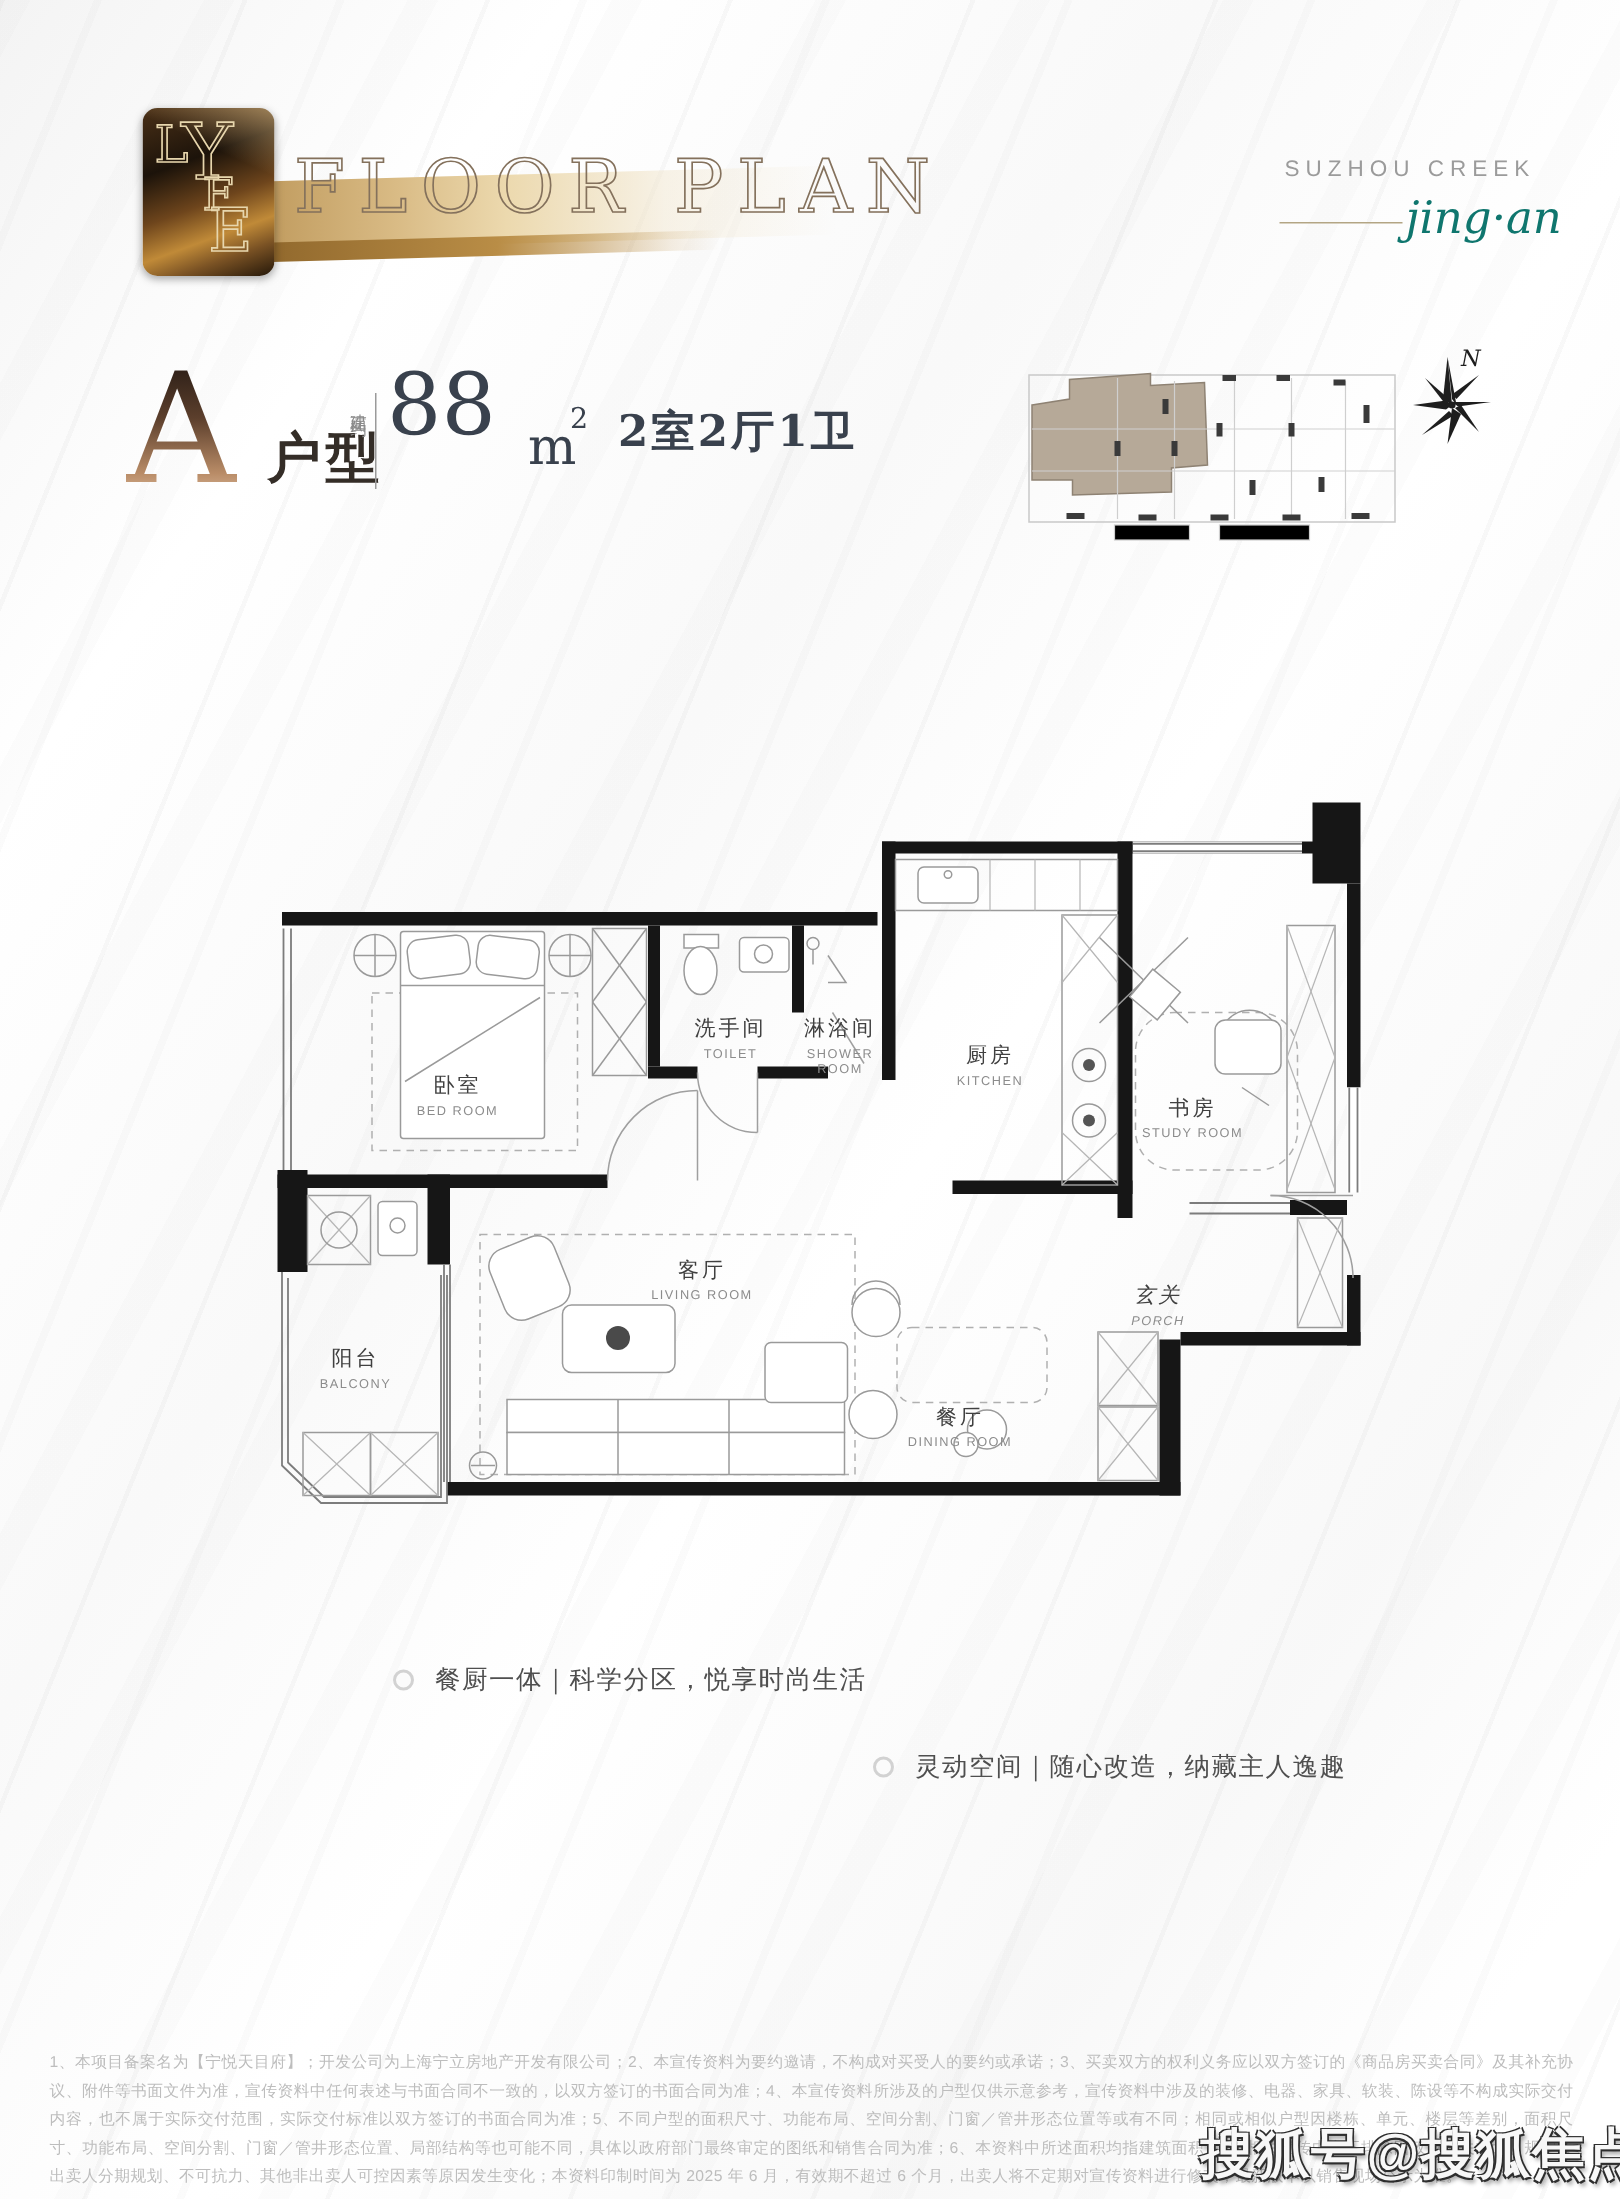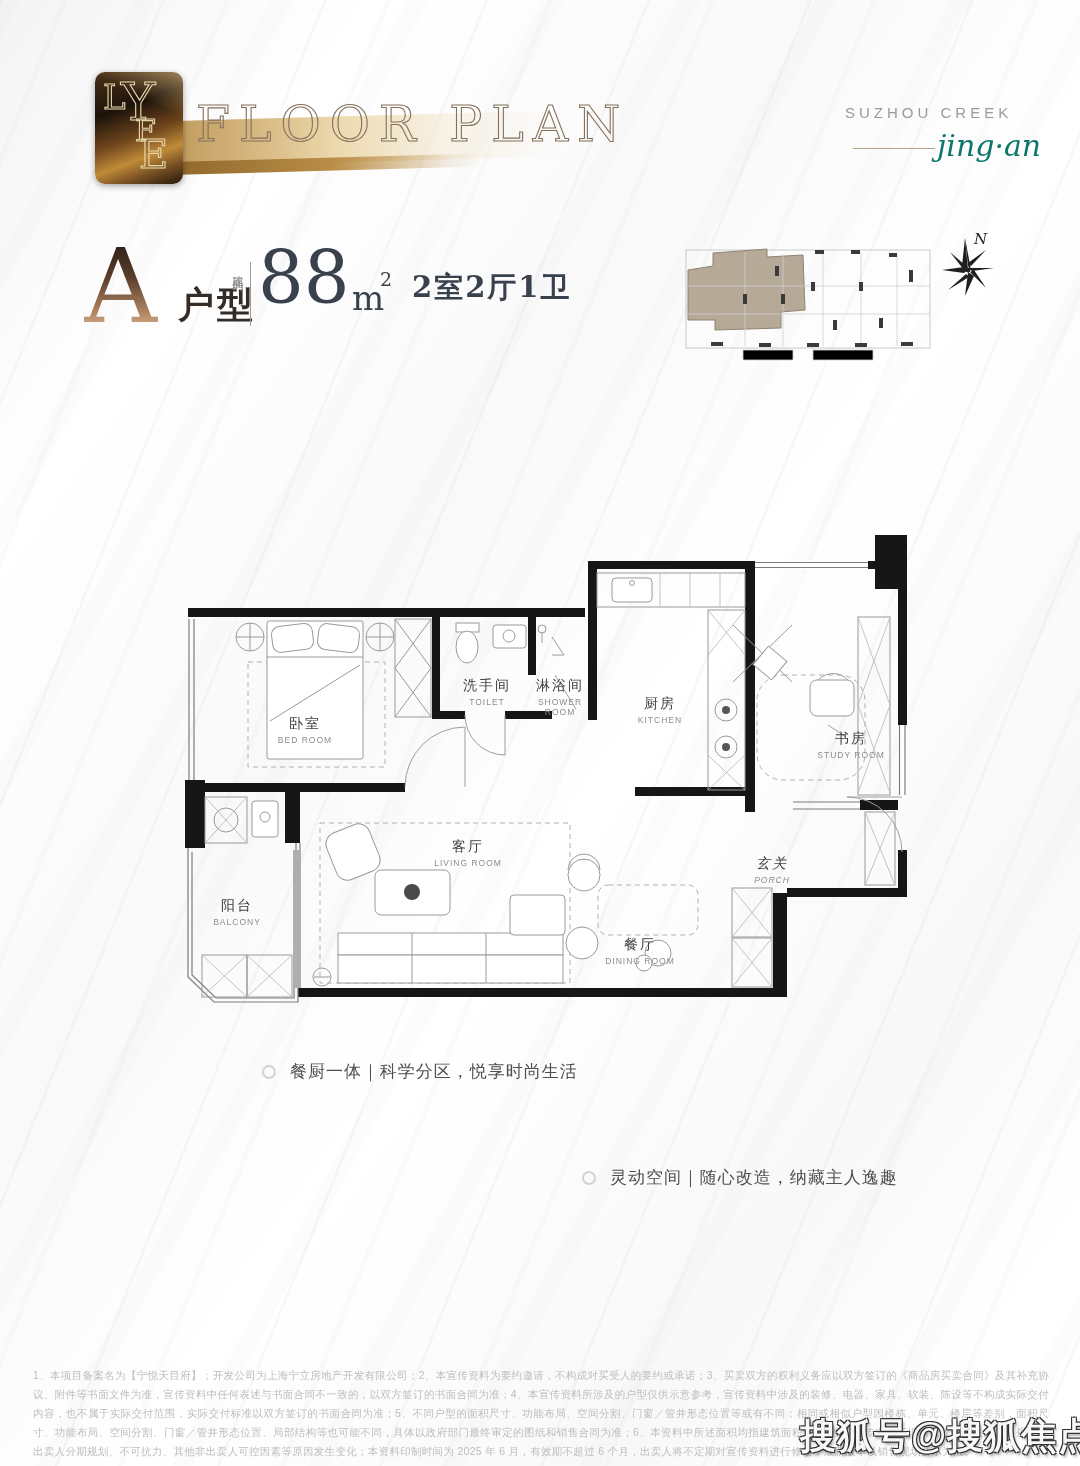--- a/index.html
+++ b/index.html
@@ -42,37 +42,37 @@
   }
   #logo-l1{left:8px;top:8px;font-size:34px;}
   #logo-l2{left:26px;top:4px;font-size:52px;}
   #logo-l3{left:40px;top:44px;font-size:30px;}
   #logo-l4{left:44px;top:62px;font-size:40px;}
   #floorplan-title{
     left:196px;top:96px;
     font-family:"DejaVu Serif",serif;font-size:49px;letter-spacing:9px;
     color:transparent;-webkit-text-stroke:1.1px #84715c;white-space:nowrap;
   }
-  #brand{left:845px;top:104px;width:190px;}
+  #brand{left:845px;top:104px;width:190px;text-align:center;}
   #brand-line1{font-size:15px;letter-spacing:4px;color:#9b9b9b;}
   #brand-rule{position:absolute;left:8px;top:44px;width:82px;height:1px;background:#b3a584;}
   #brand-line2{position:absolute;left:92px;top:24px;font-family:"DejaVu Serif",serif;font-style:italic;font-size:30px;color:#0f766e;}
 
   
   #unit-letter{
     left:84px;top:236px;font-family:"DejaVu Serif",serif;font-size:102px;line-height:1;
     background:linear-gradient(180deg,#2e2018 8%,#5c3f2c 42%,#b98c67 78%,#e3c5a9 100%);
     -webkit-background-clip:text;background-clip:text;color:transparent;
   }
   #unit-type{left:178px;top:281px;font-size:36px;font-weight:bold;color:#342d27;letter-spacing:3px;font-family:"DejaVu Serif","Liberation Sans",sans-serif;}
   #area-prefix{
     left:230px;top:266px;writing-mode:vertical-rl;font-size:11px;color:#8a8a8a;letter-spacing:3px;height:62px;
   }
   #area-divider{left:250px;top:262px;width:1px;height:64px;background:#9a9a9a;}
-  #area-value{left:258px;top:242px;font-family:"DejaVu Serif",serif;font-size:72px;line-height:1;color:#39414d;}
+  #area-value{left:258px;top:242px;font-family:"DejaVu Serif",serif;font-size:57px;line-height:1;color:#39414d;}
   #area-unit{left:352px;top:278px;font-family:"DejaVu Serif",serif;font-size:34px;color:#39414d;}
   #area-sup{position:absolute;left:380px;top:268px;font-family:"DejaVu Serif",serif;font-size:19px;color:#39414d;}
   #unit-layout{left:412px;top:268px;font-size:29px;font-weight:bold;color:#39414d;letter-spacing:2px;font-family:"DejaVu Serif","Liberation Sans",sans-serif;}
 
   
   #keyplan{left:683px;top:230px;width:252px;height:152px;}
   #compass{left:938px;top:230px;width:60px;height:70px;}
   #north-label{position:absolute;left:36px;top:0;font-family:"DejaVu Serif",serif;font-style:italic;font-size:15px;color:#1d1d1d;}
 
   
@@ -371,21 +371,21 @@
         <div class="en">TOILET</div>
     </div>
     <div class="room-label narrow" style="left:380px;top:152px;">
       <div class="cn">淋浴间</div>
         <div class="en">SHOWER ROOM</div>
     </div>
     <div class="room-label" style="left:480px;top:170px;">
       <div class="cn">厨房</div>
         <div class="en">KITCHEN</div>
     </div>
-    <div class="room-label" style="left:671px;top:205px;">
+    <div class="room-label" style="left:615px;top:205px;">
       <div class="cn">书房</div>
         <div class="en">STUDY ROOM</div>
     </div>
     <div class="room-label" style="left:57px;top:372px;">
       <div class="cn">阳台</div>
         <div class="en">BALCONY</div>
     </div>
     <div class="room-label" style="left:288px;top:313px;">
       <div class="cn">客厅</div>
         <div class="en">LIVING ROOM</div>
@@ -393,21 +393,21 @@
     <div class="room-label" style="left:460px;top:375px;margin-top:36px;">
       <div class="cn">餐厅</div>
         <div class="en">DINING ROOM</div>
     </div>
     <div class="room-label" style="left:592px;top:330px;font-style:italic;">
       <div class="cn">玄关</div>
         <div class="en">PORCH</div>
     </div>
   </div>
 
-  <div class="feature" style="left:262px;top:1060px;">
+  <div class="feature" style="left:262px;top:1108px;">
     <span class="bullet-ring"></span>
     <span class="feature-text">餐厨一体｜科学分区，悦享时尚生活</span>
   </div>
   <div class="feature" style="left:582px;top:1166px;">
     <span class="bullet-ring"></span>
     <span class="feature-text">灵动空间｜随心改造，纳藏主人逸趣</span>
   </div>
 
   <div id="disclaimer" class="abs">1、本项目备案名为【宁悦天目府】；开发公司为上海宁立房地产开发有限公司；2、本宣传资料为要约邀请，不构成对买受人的要约或承诺；3、买卖双方的权利义务应以双方签订的《商品房买卖合同》及其补充协议、附件等书面文件为准，宣传资料中任何表述与书面合同不一致的，以双方签订的书面合同为准；4、本宣传资料所涉及的户型仅供示意参考，宣传资料中涉及的装修、电器、家具、软装、陈设等不构成实际交付内容，也不属于实际交付范围，实际交付标准以双方签订的书面合同为准；5、不同户型的面积尺寸、功能布局、空间分割、门窗／管井形态位置等或有不同；相同或相似户型因楼栋、单元、楼层等差别，面积尺寸、功能布局、空间分割、门窗／管井形态位置、局部结构等也可能不同，具体以政府部门最终审定的图纸和销售合同为准；6、本资料中所述面积均指建筑面积；7、相关宣传内容不排除因政府相关规划、规定及出卖人分期规划、不可抗力、其他非出卖人可控因素等原因发生变化；本资料印制时间为 2025 年 6 月，有效期不超过 6 个月，出卖人将不定期对宣传资料进行修改，最新版本以销售现场公示为准。</div>
 

